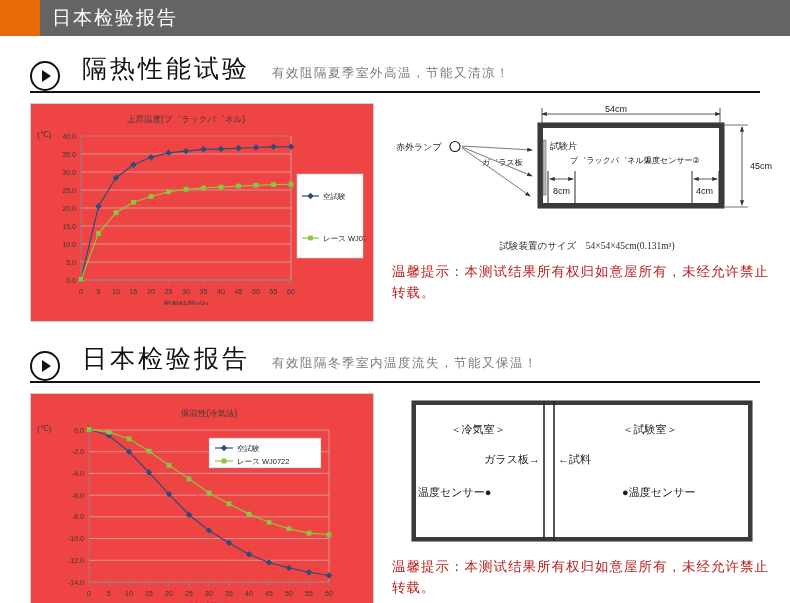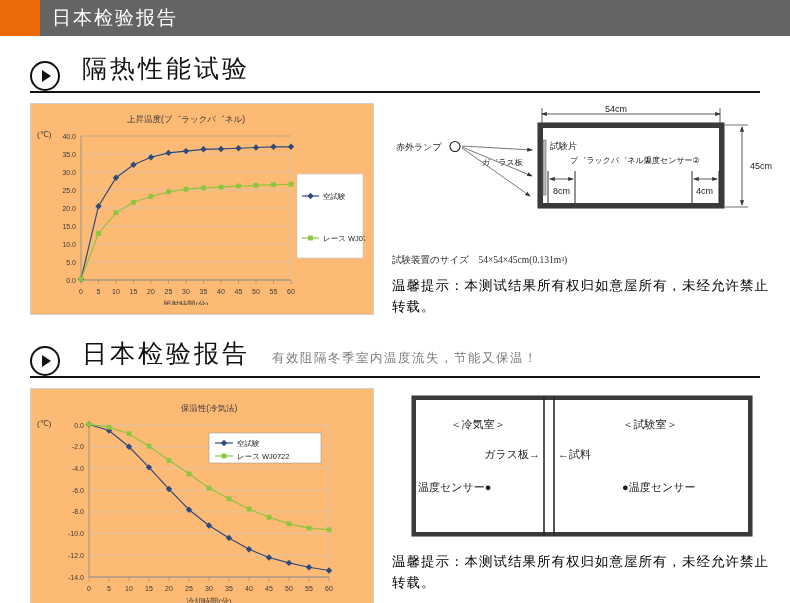--- a/index.html
+++ b/index.html
@@ -33,30 +33,30 @@
   .sec-title{font-size:25px;color:#111;letter-spacing:3px;white-space:nowrap;}
   .sec-sub{font-size:12.5px;color:#7b7b7b;letter-spacing:1.5px;white-space:nowrap;}
   .rule{border-top:2px solid #111;margin-top:5px;}
 
   
   .cols{display:flex;gap:18px;margin-top:10px;}
   .col-left{flex:0 0 340px;}
   .col-right{flex:1;position:relative;}
 
   .chart-card{
-    border:1px solid #cfcfcf;background:#fdba74;
-    box-sizing:border-box;padding:6px 8px 9px 4px;
+    border:1px solid #cfcfcf;background:#ef4444;
+    box-sizing:border-box;padding:6px 8px 16px 4px;
   }
 
   .warn{
-    color:#000000;font-size:13.5px;line-height:21px;letter-spacing:1px;
+    color:#b91c1c;font-size:13.5px;line-height:21px;letter-spacing:1px;
     margin-top:8px;
   }
   .diagram-cap{
-    font-size:9.5px;color:#2c2c2c;margin-top:16px;
+    text-align:center;font-size:9.5px;color:#2c2c2c;margin-top:2px;
     font-family:"Liberation Serif","DejaVu Serif",serif;
   }
   svg{display:block;}
   text{font-family:"Liberation Sans","DejaVu Sans",sans-serif;}
 </style>
 </head>
 <body>
 
 <div class="banner">
   <div class="banner-accent"></div>
@@ -64,20 +64,21 @@
     <span class="banner-title">日本检验报告</span>
   </div>
 </div>
 
 <div class="section">
   <div class="sec-head">
     <span class="play-icon">
         <i></i>
       </span>
     <span class="sec-title">隔热性能试验</span>
+    <span class="sec-sub">有效阻隔夏季室外高温，节能又清凉！</span>
   </div>
   <div class="rule"></div>
 
   <div class="cols">
 
     <div class="col-left">
       <div class="chart-card">
         <svg id="chart1" width="330" height="195" viewBox="0 0 330 195">
             <text x="151" y="12" font-size="8.5" fill="#3a3a3a" text-anchor="middle">上昇温度(ブ゛ラックパ゛ネル)</text>
             <text x="2" y="27" font-size="8" fill="#3a3a3a">(℃)</text>

